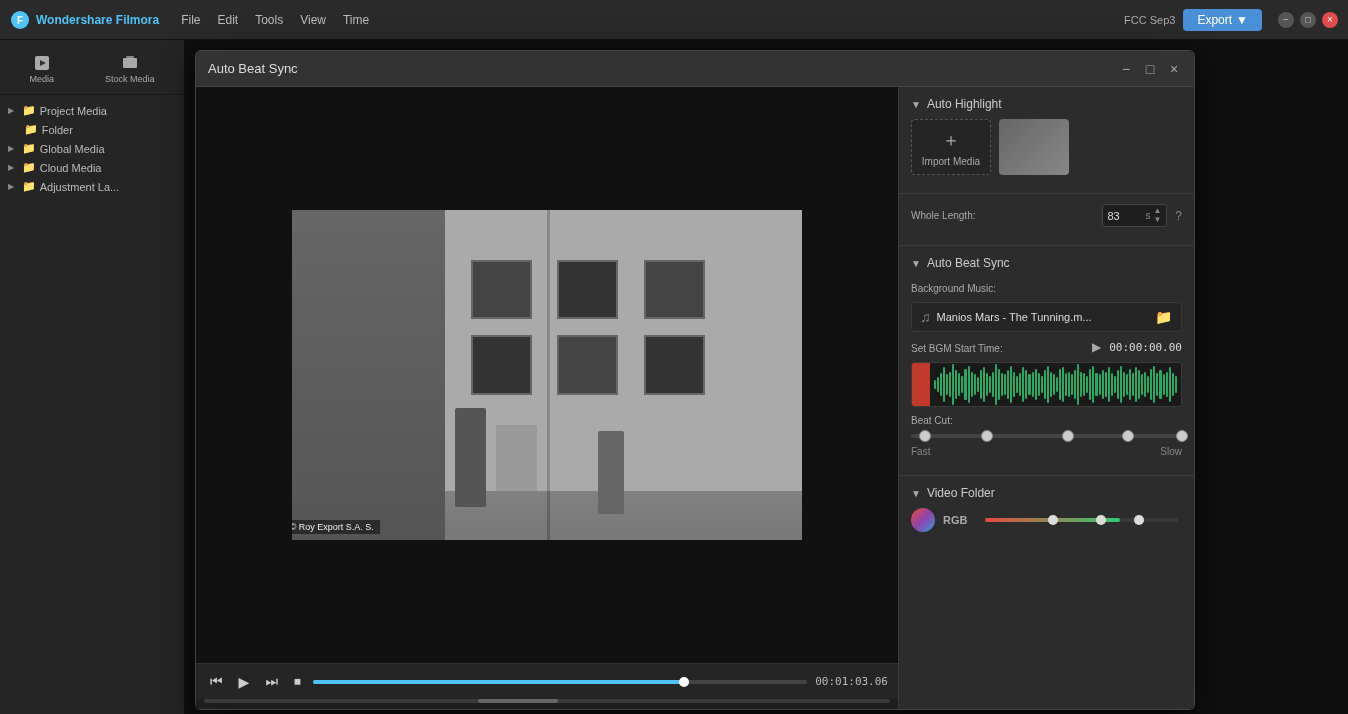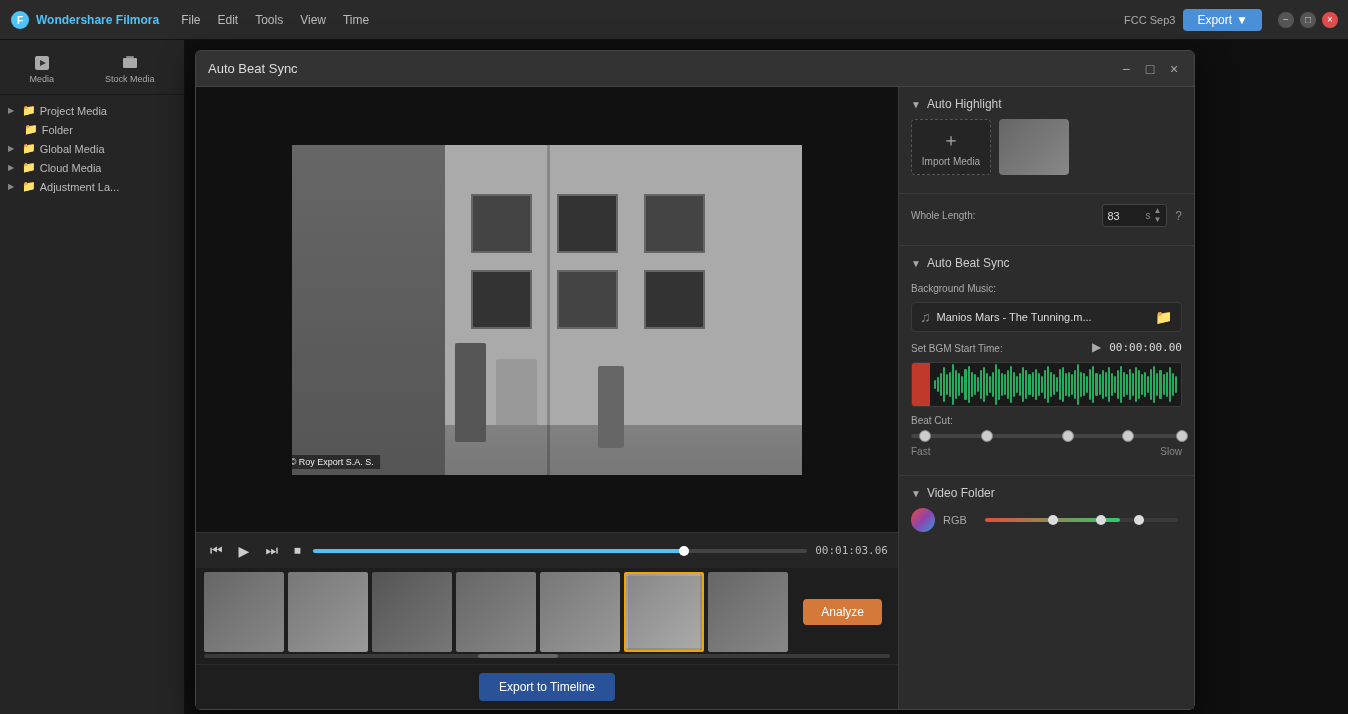--- a/index.html
+++ b/index.html
@@ -569,20 +569,21 @@
 
     
     .video-effect-section {
       padding: 10px 12px;
     }
     .effect-row {
       display: flex;
       align-items: center;
       gap: 8px;
       margin-bottom: 6px;
+      font-weight: bold;
     }
     .effect-icon {
       width: 24px;
       height: 24px;
       border-radius: 50%;
       background: linear-gradient(135deg, #e74c3c 0%, #8e44ad 50%, #3498db 100%);
       flex-shrink: 0;
     }
     .effect-label {
       font-size: 11px;
@@ -755,54 +756,27 @@
             <button class="play-btn">⏭</button>
             <button class="play-btn">⏹</button>
             <div class="progress-container">
               <div class="progress-fill" style="width:75%;"></div>
               <div class="progress-thumb" style="right:-5px; left: calc(75% - 5px); right: auto;"></div>
             </div>
             <span class="timecode">00:01:03.06</span>
           </div>
 
           <div style="display:flex;flex-direction:column;background:#1e1e1e;">
-            <div style="display:flex;align-items:center;padding:4px 8px 2px;gap:4px;">
-              <div class="thumb">
-                  <div class="thumb-inner" style="background:linear-gradient(135deg,#666,#888);"></div>
-                </div>
-              <div class="thumb">
-                  <div class="thumb-inner" style="background:linear-gradient(135deg,#777,#999);"></div>
-                </div>
-              <div class="thumb">
-                  <div class="thumb-inner" style="background:linear-gradient(135deg,#555,#777);"></div>
-                </div>
-              <div class="thumb">
-                  <div class="thumb-inner" style="background:linear-gradient(135deg,#666,#888);"></div>
-                </div>
-              <div class="thumb">
-                  <div class="thumb-inner" style="background:linear-gradient(135deg,#777,#999);"></div>
-                </div>
-              <div class="thumb active">
-                  <div class="thumb-inner" style="background:linear-gradient(135deg,#888,#aaa);border:2px solid transparent;"></div>
-                </div>
-              <div class="thumb">
-                  <div class="thumb-inner" style="background:linear-gradient(135deg,#666,#888);"></div>
-                </div>
-              <button class="analyze-btn">Analyze</button>
-            </div>
             <div style="padding:0 8px 6px;">
               <div class="scrollbar-h">
                 <div class="scrollbar-thumb-h"></div>
               </div>
             </div>
           </div>
 
-          <div style="padding:8px;display:flex;justify-content:center;background:#1e1e1e;border-top:1px solid #2a2a2a;">
-            <button class="export-timeline-btn" style="position:static;transform:none;">Export to Timeline</button>
-          </div>
         </div>
 
         <div class="right-panel">
 
           <div class="panel-section">
             <div class="section-header">
               <span class="section-arrow">▼</span>
               <span class="section-title">Auto Highlight</span>
             </div>
             <div class="import-area">

